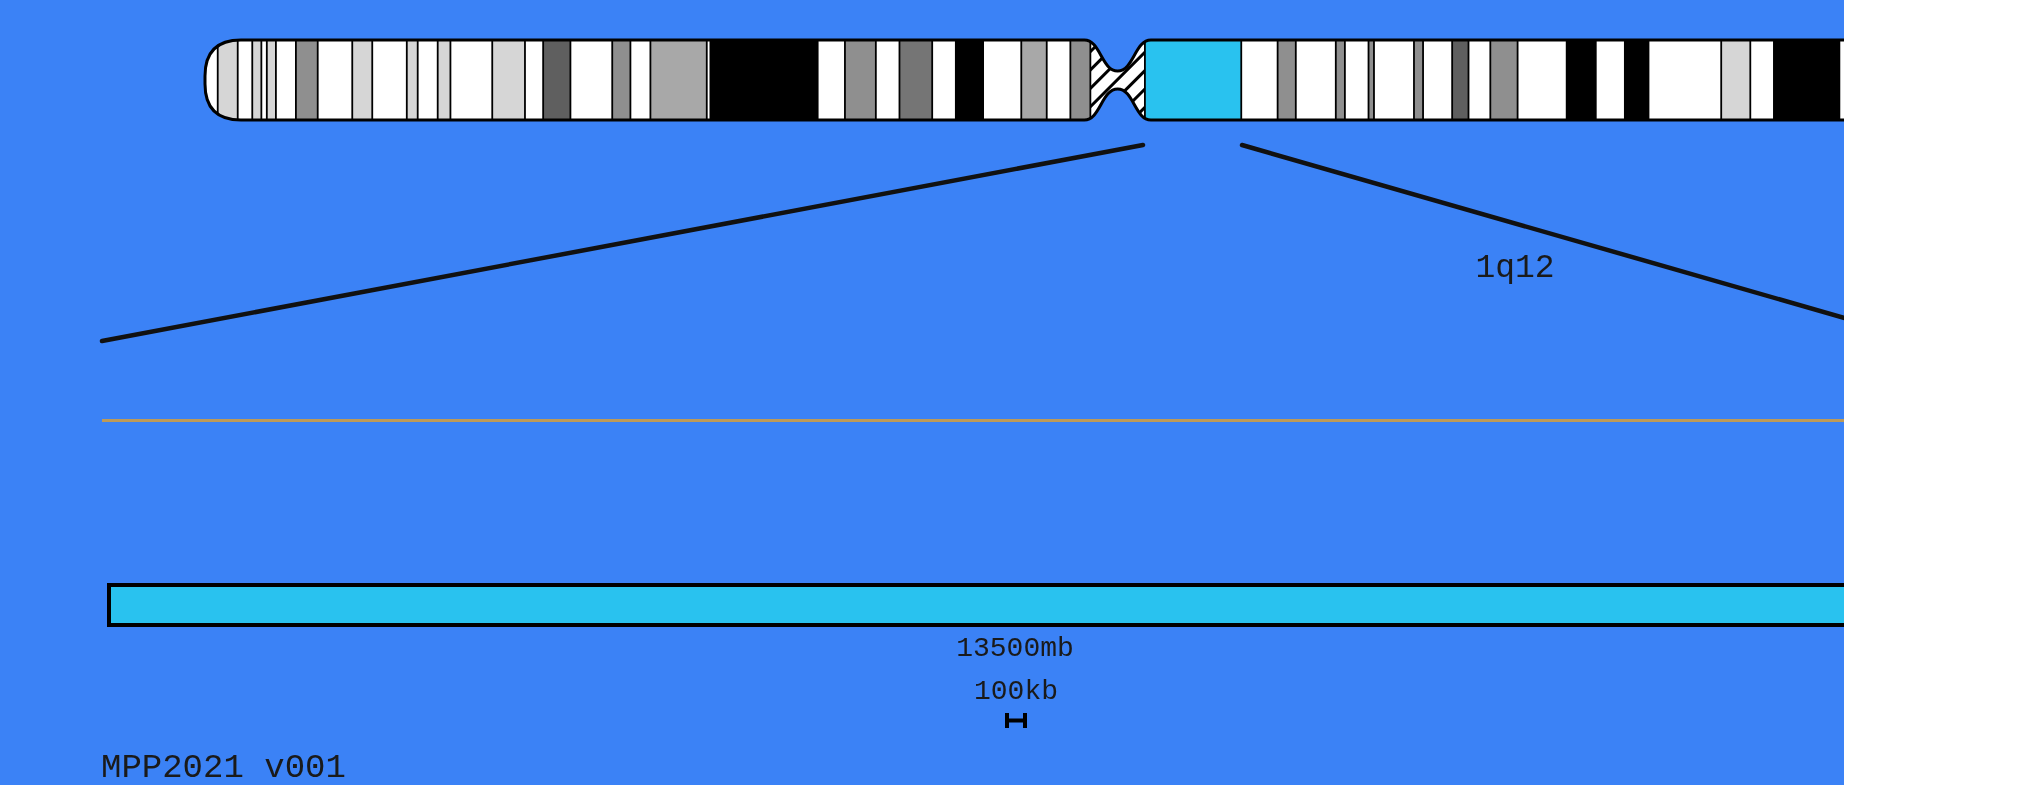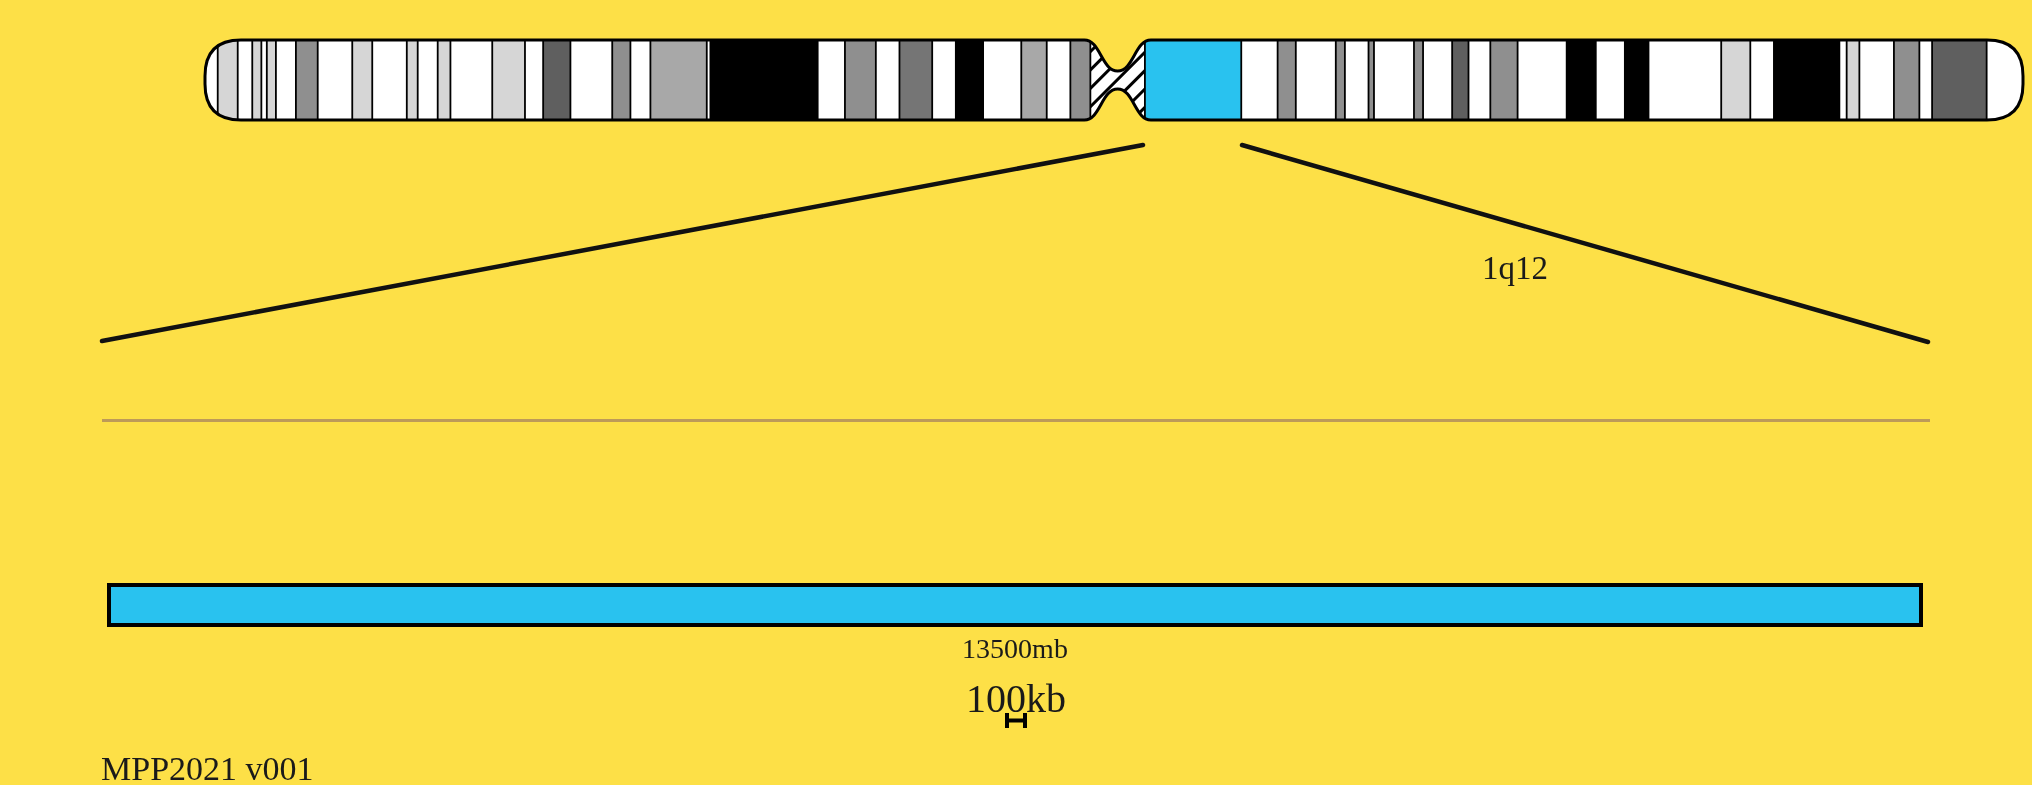--- a/index.html
+++ b/index.html
@@ -1,24 +1,24 @@
 <!DOCTYPE html>
 <html><head>
 <meta charset="utf-8">
 <style>
   html,body{margin:0;padding:0;background:#fff;}
   .stage{
-    position:relative;width:2032px;height:785px;background:#fde047;overflow:hidden;
-    font-family:Liberation Serif, serif;color:#1a1a1a;
+    position:relative;width:1844px;height:785px;background:#3b82f6;overflow:hidden;
+    font-family:Liberation Mono, monospace;color:#1a1a1a;
   }
   .stage svg{position:absolute;left:0;top:0;}
   .label{position:absolute;white-space:nowrap;color:#1a1a1a;line-height:1.15;}
   .band-label{left:1415px;top:250px;width:200px;text-align:center;font-size:33px;}
   .pos-label{left:815px;top:633px;width:400px;text-align:center;font-size:28px;}
-  .scale-label{left:816px;top:676px;width:400px;text-align:center;font-size:40px;}
+  .scale-label{left:816px;top:676px;width:400px;text-align:center;font-size:28px;}
   .version-label{left:101px;top:749px;font-size:34px;}
   .region-bar{
     position:absolute;left:107px;top:583px;width:1816px;height:44px;
     box-sizing:border-box;border:4px solid #000;background:#29c2ef;
   }
   .baseline{
     position:absolute;left:102px;top:418px;width:1828px;height:3px;background:#bd9a58;
   }
 </style>
 </head>

